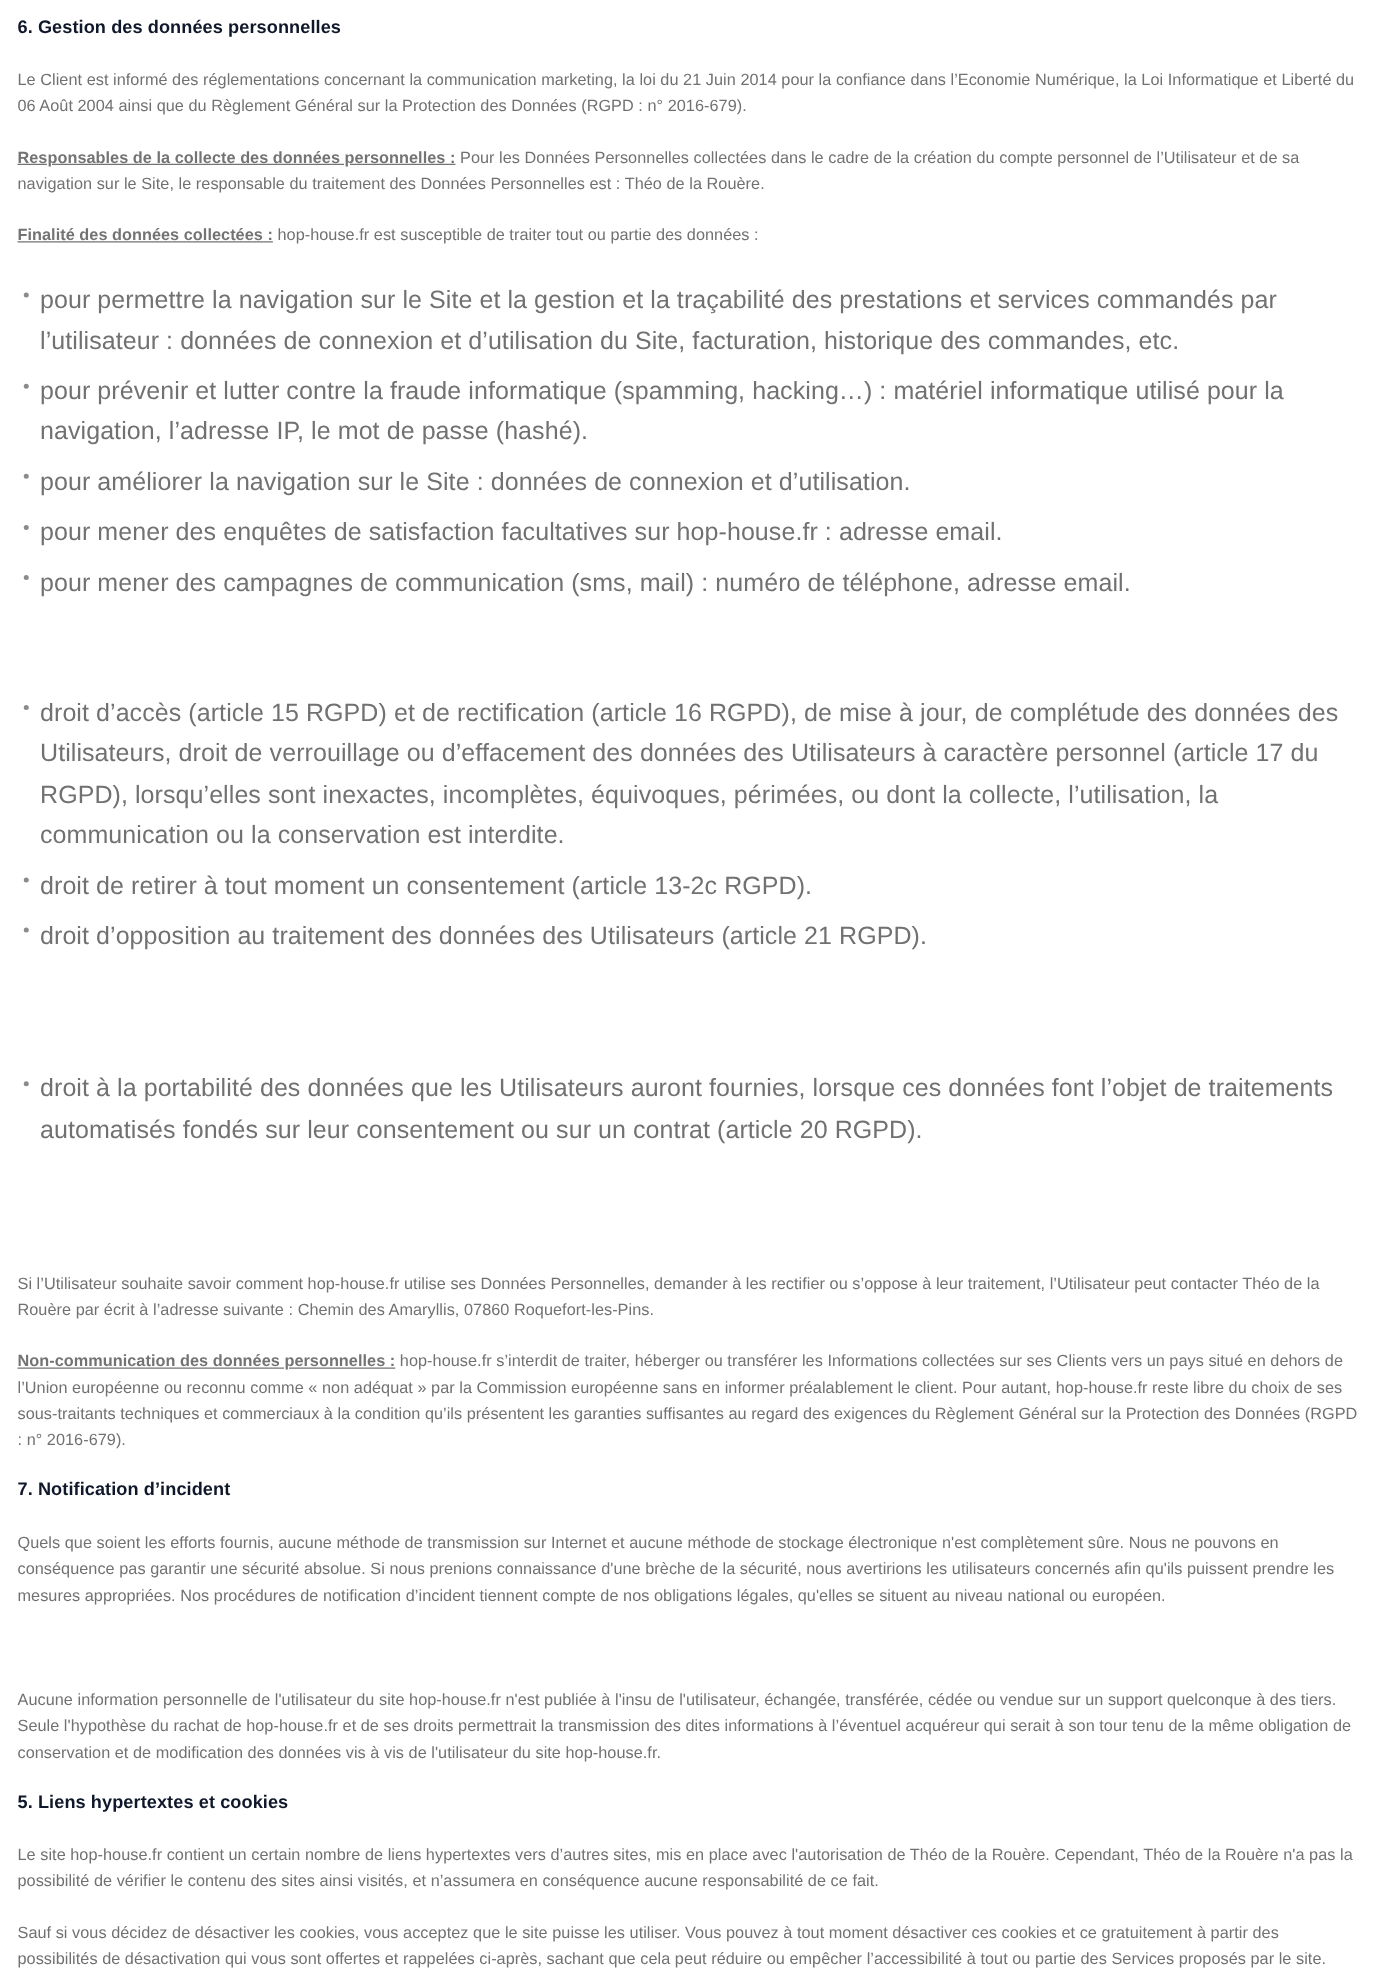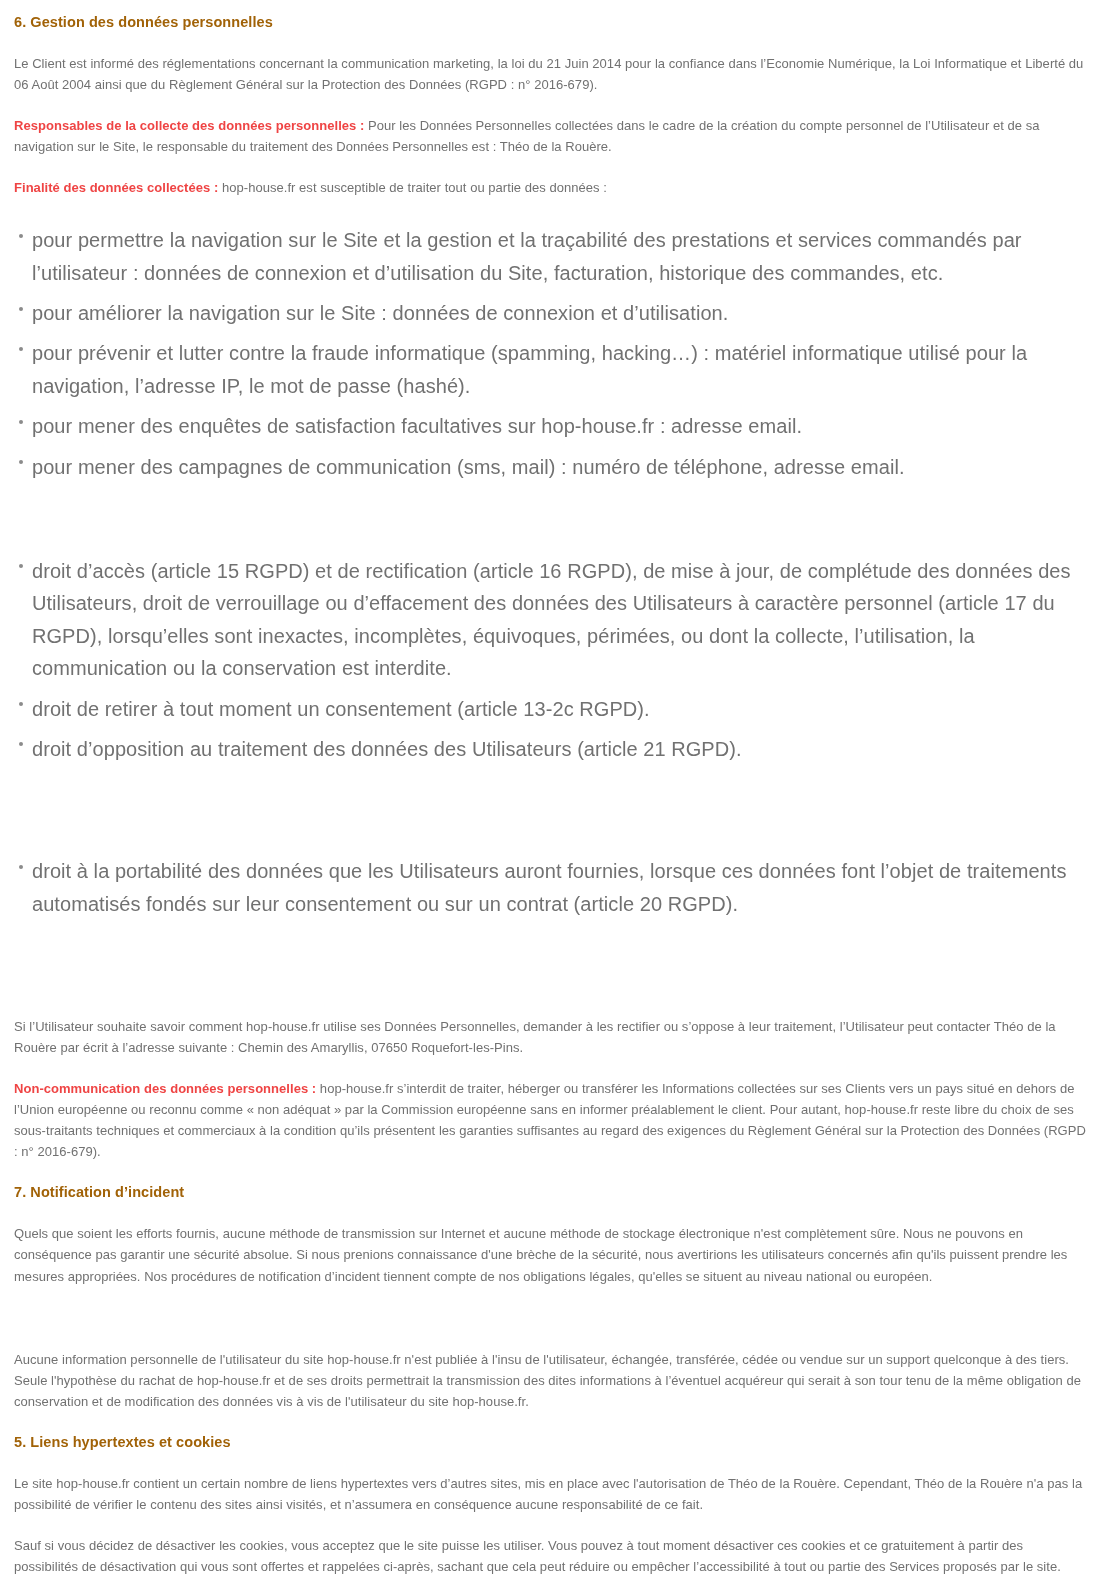--- a/index.html
+++ b/index.html
@@ -15,37 +15,38 @@
   }
   #doc {
     width: 1106px;
     box-sizing: border-box;
     padding: 0 18px 0 14px;
     position: relative;
   }
   .h {
     font-size: 14.5px;
     font-weight: bold;
-    color: #a16207;
+    color: #0f172a;
     line-height: 1.45;
     margin: 0;
     padding: 0;
     letter-spacing: 0.005em;
   }
   .p {
     font-size: 13px;
     color: #717171;
     line-height: 1.62;
     margin: 0;
     padding: 0;
     letter-spacing: 0.003em;
   }
   .p b, .lead {
     font-weight: bold;
-    color: #ef4444;
+    color: #737373;
+    text-decoration: underline;
   }
   ul.list {
     list-style: none;
     margin: 0;
     padding: 0;
   }
   ul.list > li {
     position: relative;
     font-size: 20px;
     color: #717171;
@@ -94,22 +95,22 @@
   <div class="gap-md"></div>
 
   <p class="p">
     <b>Finalité des données collectées :</b><span> hop-house.fr est susceptible de traiter tout ou partie des données :</span>
   </p>
 
   <div class="gap-lg"></div>
 
   <ul class="list">
     <li>pour permettre la navigation sur le Site et la gestion et la traçabilité des prestations et services commandés par l’utilisateur : données de connexion et d’utilisation du Site, facturation, historique des commandes, etc.</li>
+    <li>pour prévenir et lutter contre la fraude informatique (spamming, hacking…) : matériel informatique utilisé pour la navigation, l’adresse IP, le mot de passe (hashé).</li>
     <li>pour améliorer la navigation sur le Site : données de connexion et d’utilisation.</li>
-    <li>pour prévenir et lutter contre la fraude informatique (spamming, hacking…) : matériel informatique utilisé pour la navigation, l’adresse IP, le mot de passe (hashé).</li>
     <li>pour mener des enquêtes de satisfaction facultatives sur hop-house.fr : adresse email.</li>
     <li>pour mener des campagnes de communication (sms, mail) : numéro de téléphone, adresse email.</li>
   </ul>
 
   <div class="gap-lg"></div>
 
 
   <div class="gap-md"></div>
 
 
@@ -122,21 +123,21 @@
   </ul>
 
   <div class="gap-xl"></div>
 
   <ul class="list">
     <li>droit à la portabilité des données que les Utilisateurs auront fournies, lorsque ces données font l’objet de traitements automatisés fondés sur leur consentement ou sur un contrat (article 20 RGPD).</li>
   </ul>
 
   <div class="gap-xxl"></div>
 
-  <p class="p">Si l’Utilisateur souhaite savoir comment hop-house.fr utilise ses Données Personnelles, demander à les rectifier ou s’oppose à leur traitement, l’Utilisateur peut contacter Théo de la Rouère par écrit à l’adresse suivante : Chemin des Amaryllis, 07650 Roquefort-les-Pins.</p>
+  <p class="p">Si l’Utilisateur souhaite savoir comment hop-house.fr utilise ses Données Personnelles, demander à les rectifier ou s’oppose à leur traitement, l’Utilisateur peut contacter Théo de la Rouère par écrit à l’adresse suivante : Chemin des Amaryllis, 07860 Roquefort-les-Pins.</p>
 
   <div class="gap-md"></div>
 
   <p class="p">
     <b>Non-communication des données personnelles :</b><span> hop-house.fr s’interdit de traiter, héberger ou transférer les Informations collectées sur ses Clients vers un pays situé en dehors de l’Union européenne ou reconnu comme « non adéquat » par la Commission européenne sans en informer préalablement le client. Pour autant, hop-house.fr reste libre du choix de ses sous-traitants techniques et commerciaux à la condition qu’ils présentent les garanties suffisantes au regard des exigences du Règlement Général sur la Protection des Données (RGPD : n° 2016-679).</span>
   </p>
 
   <div class="gap-md"></div>
 
   <h2 class="h">7. Notification d’incident</h2>

